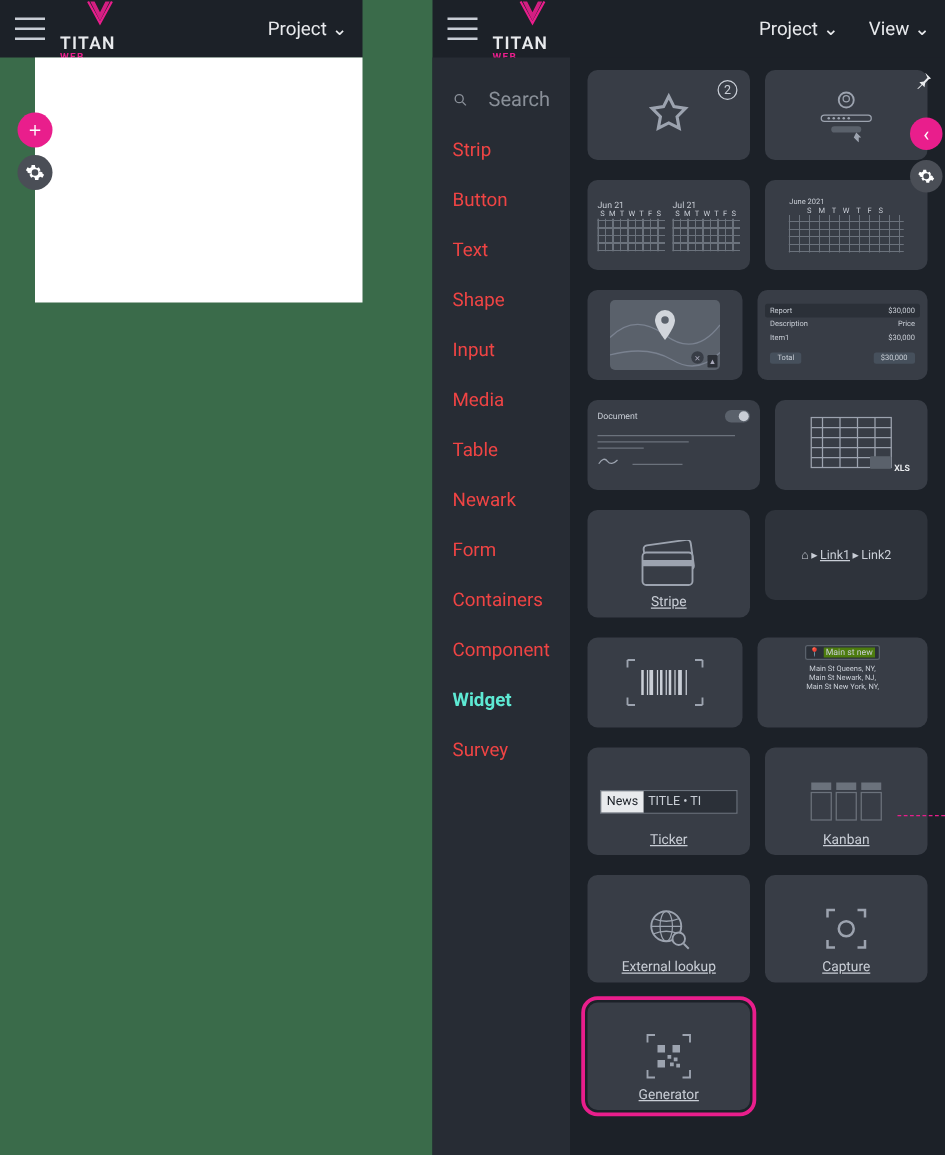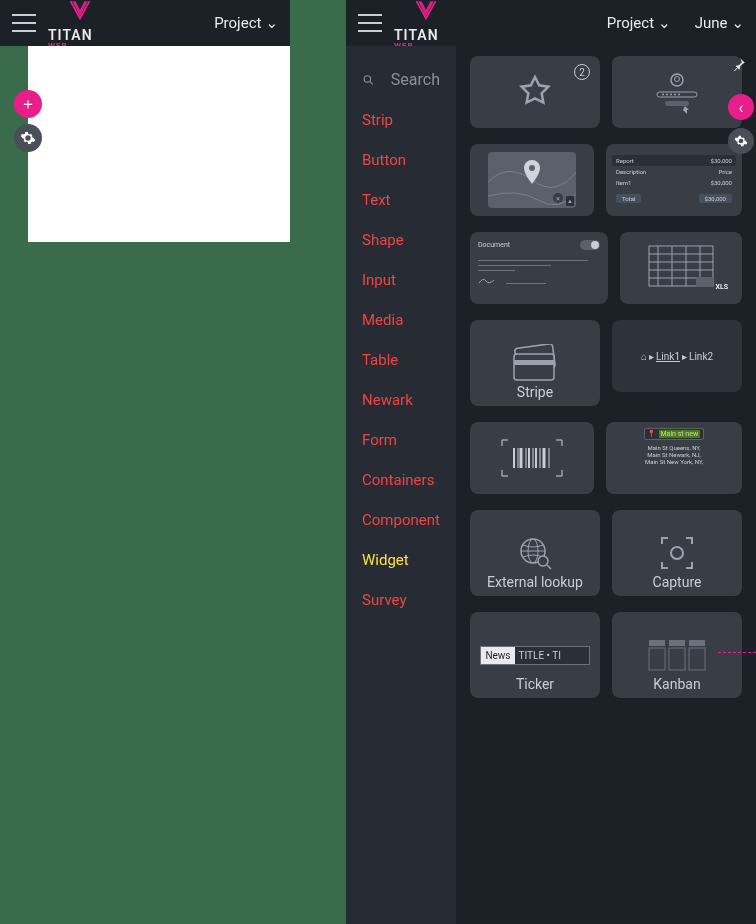--- a/index.html
+++ b/index.html
@@ -102,21 +102,21 @@
   display: flex;
   align-items: center;
   gap: 16px;
   color: #8a9099;
 }
 .sidebar-item {
   color: #ef4444;
   font-size: 15px;
   cursor: pointer;
 }
-.sidebar-item.active { color: #fde047; font-weight: 400; }
+.sidebar-item.active { color: #5eead4; font-weight: 700; }
 
 
 .grid {
   position: absolute;
   left: 110px;
   top: 46px;
   width: 300px;
   height: 878px;
   background: #1c2128;
   padding: 10px 14px;
@@ -139,22 +139,23 @@
   align-items: center;
   justify-content: center;
   cursor: pointer;
   position: relative;
   color: #c9ced6;
 }
 .widget.tall { height: 86px; }
 .widget-label {
   position: absolute;
   bottom: 6px;
-  font-size: 14px;
+  font-size: 11px;
   color: #c9ced6;
+  text-decoration: underline;
 }
 .widget.selected {
   outline: 3px solid #e91e8c;
   outline-offset: 2px;
 }
 .widget svg { display: block; }
 
 
 .pin {
   position: absolute;
@@ -256,21 +257,21 @@
         <span class="logo-title">TITAN</span>
         <span class="logo-sub">WEB</span>
       </div>
     </div>
     <div class="top-menu">
       <div class="top-menu-item">
         <span>Project</span>
         <span>⌄</span>
       </div>
       <div class="top-menu-item">
-        <span>June</span>
+        <span>View</span>
         <span>⌄</span>
       </div>
     </div>
   </div>
 
   <div class="sidebar">
     <div class="sidebar-search">
       <svg width="16" height="16" viewBox="0 0 24 24">
           <circle cx="10" cy="10" r="6" fill="none" stroke="#8a9099" stroke-width="2"></circle>
           <line x1="15" y1="15" x2="20" y2="20" stroke="#8a9099" stroke-width="2"></line>
@@ -309,20 +310,43 @@
             <circle cx="18" cy="24.5" r="1" fill="#9ca3af"></circle>
             <circle cx="22" cy="24.5" r="1" fill="#9ca3af"></circle>
             <circle cx="26" cy="24.5" r="1" fill="#9ca3af"></circle>
             <circle cx="30" cy="24.5" r="1" fill="#9ca3af"></circle>
           <rect x="16" y="31" width="24" height="5" rx="2.5" fill="#5a616b"></rect>
           <path d="M36 36 L40 40 L38 40 L38 44 L34 40 Z" fill="#9ca3af"></path>
         </svg>
       </div>
     </div>
 
+    <div class="widget-row">
+      <div class="widget" style="padding:8px">
+        <div style="display:flex;gap:6px;width:100%">
+          <div style="flex:1">
+            <div class="mini-text-sm">Jun 21</div>
+            <div class="mini-text" style="letter-spacing:1px">S M T W T F S</div>
+            <div style="height:26px;background:repeating-linear-gradient(0deg,#6b727c 0,#6b727c 1px,transparent 1px,transparent 6px),repeating-linear-gradient(90deg,#6b727c 0,#6b727c 1px,transparent 1px,transparent 6px)"></div>
+          </div>
+          <div style="flex:1">
+            <div class="mini-text-sm">Jul 21</div>
+            <div class="mini-text" style="letter-spacing:1px">S M T W T F S</div>
+            <div style="height:26px;background:repeating-linear-gradient(0deg,#6b727c 0,#6b727c 1px,transparent 1px,transparent 6px),repeating-linear-gradient(90deg,#6b727c 0,#6b727c 1px,transparent 1px,transparent 6px)"></div>
+          </div>
+        </div>
+      </div>
+      <div class="widget" style="padding:8px">
+        <div style="width:80%">
+          <div class="mini-text" style="display:flex;justify-content:space-between">June     2021</div>
+          <div class="mini-text" style="letter-spacing:2px">S M T W T F S</div>
+          <div style="height:30px;background:repeating-linear-gradient(0deg,#6b727c 0,#6b727c 1px,transparent 1px,transparent 6px),repeating-linear-gradient(90deg,#6b727c 0,#6b727c 1px,transparent 1px,transparent 8px)"></div>
+        </div>
+      </div>
+    </div>
 
     <div class="widget-row">
       <div class="widget">
         <svg width="88" height="56" viewBox="0 0 88 56">
           <rect width="88" height="56" rx="4" fill="#5a616b"></rect>
           <path d="M0 30 Q20 10 44 28 T88 20" stroke="#7a8290" fill="none" stroke-width="1"></path>
           <path d="M0 44 Q30 36 50 48 T88 42" stroke="#7a8290" fill="none" stroke-width="1"></path>
           <path d="M36 16 a8 8 0 1 1 16 0 c0 6-8 16-8 16 s-8-10-8-16" fill="#d1d5db"></path>
           <circle cx="44" cy="16" r="3" fill="#5a616b"></circle>
           <circle cx="70" cy="46" r="5" fill="#383d46"></circle>
@@ -434,61 +458,74 @@
           <span style="background:#4d7c0f;padding:0 2px">Main st new</span>
         </div>
         <div class="mini-text" style="margin-top:4px">Main St Queens, NY,</div>
         <div class="mini-text">Main St Newark, NJ,</div>
         <div class="mini-text">Main St New York, NY,</div>
       </div>
     </div>
 
     <div class="widget-row">
       <div class="widget tall">
-        <svg width="36" height="36" viewBox="0 0 36 36">
-          <circle cx="16" cy="16" r="12" fill="none" stroke="#9ca3af" stroke-width="1.5"></circle>
-          <ellipse cx="16" cy="16" rx="5" ry="12" fill="none" stroke="#9ca3af"></ellipse>
-          <line x1="4" y1="16" x2="28" y2="16" stroke="#9ca3af"></line>
-          <path d="M6 10 Q16 14 26 10 M6 22 Q16 18 26 22" stroke="#9ca3af" fill="none"></path>
-          <circle cx="26" cy="26" r="5" fill="#383d46" stroke="#9ca3af" stroke-width="1.5"></circle>
-            <line x1="30" y1="30" x2="34" y2="34" stroke="#9ca3af" stroke-width="1.5"></line>
-        </svg>
-        <div class="widget-label">External lookup</div>
-      </div>
-      <div class="widget tall">
-        <svg width="34" height="34" viewBox="0 0 34 34">
-          <path d="M2 8V2h6M32 8V2h-6M2 26v6h6M32 26v6h-6" stroke="#9ca3af" stroke-width="2" fill="none"></path>
-          <circle cx="17" cy="17" r="6" fill="none" stroke="#9ca3af" stroke-width="2"></circle>
-        </svg>
-        <div class="widget-label">Capture</div>
-      </div>
-    </div>
-
-    <div class="widget-row">
-      <div class="widget tall">
         <div style="display:flex;width:84%;border:1px solid #6b727c">
           <div style="background:#e8eaed;color:#1c2128;font-size:10px;padding:3px 4px">News</div>
           <div style="background:#2b3038;color:#c9ced6;font-size:10px;padding:3px 4px;flex:1;overflow:hidden;white-space:nowrap">TITLE • TI</div>
         </div>
         <div class="widget-label">Ticker</div>
       </div>
       <div class="widget tall">
         <svg width="60" height="34" viewBox="0 0 60 34">
           <rect x="2" y="2" width="16" height="6" fill="#6b727c"></rect>
             <rect x="2" y="10" width="16" height="22" fill="none" stroke="#6b727c"></rect>
           <rect x="22" y="2" width="16" height="6" fill="#6b727c"></rect>
             <rect x="22" y="10" width="16" height="22" fill="none" stroke="#6b727c"></rect>
           <rect x="42" y="2" width="16" height="6" fill="#6b727c"></rect>
             <rect x="42" y="10" width="16" height="22" fill="none" stroke="#6b727c"></rect>
         </svg>
         <div class="widget-label">Kanban</div>
       </div>
     </div>
 
     <div class="widget-row">
+      <div class="widget tall">
+        <svg width="36" height="36" viewBox="0 0 36 36">
+          <circle cx="16" cy="16" r="12" fill="none" stroke="#9ca3af" stroke-width="1.5"></circle>
+          <ellipse cx="16" cy="16" rx="5" ry="12" fill="none" stroke="#9ca3af"></ellipse>
+          <line x1="4" y1="16" x2="28" y2="16" stroke="#9ca3af"></line>
+          <path d="M6 10 Q16 14 26 10 M6 22 Q16 18 26 22" stroke="#9ca3af" fill="none"></path>
+          <circle cx="26" cy="26" r="5" fill="#383d46" stroke="#9ca3af" stroke-width="1.5"></circle>
+            <line x1="30" y1="30" x2="34" y2="34" stroke="#9ca3af" stroke-width="1.5"></line>
+        </svg>
+        <div class="widget-label">External lookup</div>
+      </div>
+      <div class="widget tall">
+        <svg width="34" height="34" viewBox="0 0 34 34">
+          <path d="M2 8V2h6M32 8V2h-6M2 26v6h6M32 26v6h-6" stroke="#9ca3af" stroke-width="2" fill="none"></path>
+          <circle cx="17" cy="17" r="6" fill="none" stroke="#9ca3af" stroke-width="2"></circle>
+        </svg>
+        <div class="widget-label">Capture</div>
+      </div>
+    </div>
+
+    <div class="widget-row">
+      <div class="widget tall selected">
+        <svg width="38" height="38" viewBox="0 0 38 38">
+          <path d="M2 8V2h6M36 8V2h-6M2 30v6h6M36 30v6h-6" stroke="#9ca3af" stroke-width="1.5" fill="none"></path>
+          <rect x="10" y="10" width="6" height="6" fill="#9ca3af"></rect>
+            <rect x="22" y="10" width="6" height="6" fill="#9ca3af"></rect>
+          <rect x="10" y="22" width="6" height="6" fill="#9ca3af"></rect>
+          <rect x="18" y="18" width="3" height="3" fill="#9ca3af"></rect>
+            <rect x="23" y="20" width="3" height="3" fill="#9ca3af"></rect>
+            <rect x="20" y="24" width="3" height="3" fill="#9ca3af"></rect>
+            <rect x="25" y="25" width="3" height="3" fill="#9ca3af"></rect>
+        </svg>
+        <div class="widget-label">Generator</div>
+      </div>
       <div style="flex:1"></div>
     </div>
   </div>
 
   <div class="pin">
     <svg width="14" height="14" viewBox="0 0 24 24">
         <path fill="#e8eaed" d="M14 2l8 8-3 1-5 5-1 6-3-3-6 6-1-1 6-6-3-3 6-1 5-5z"></path>
       </svg>
   </div>
   <div class="collapse-fab">

